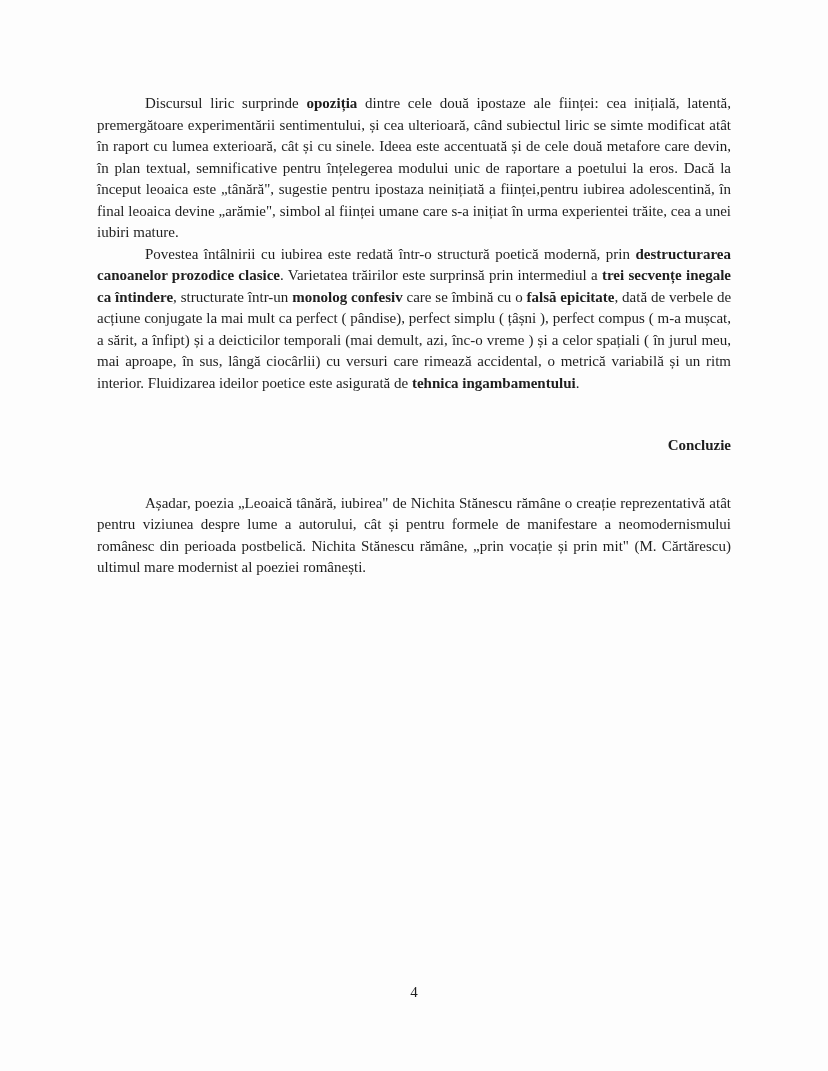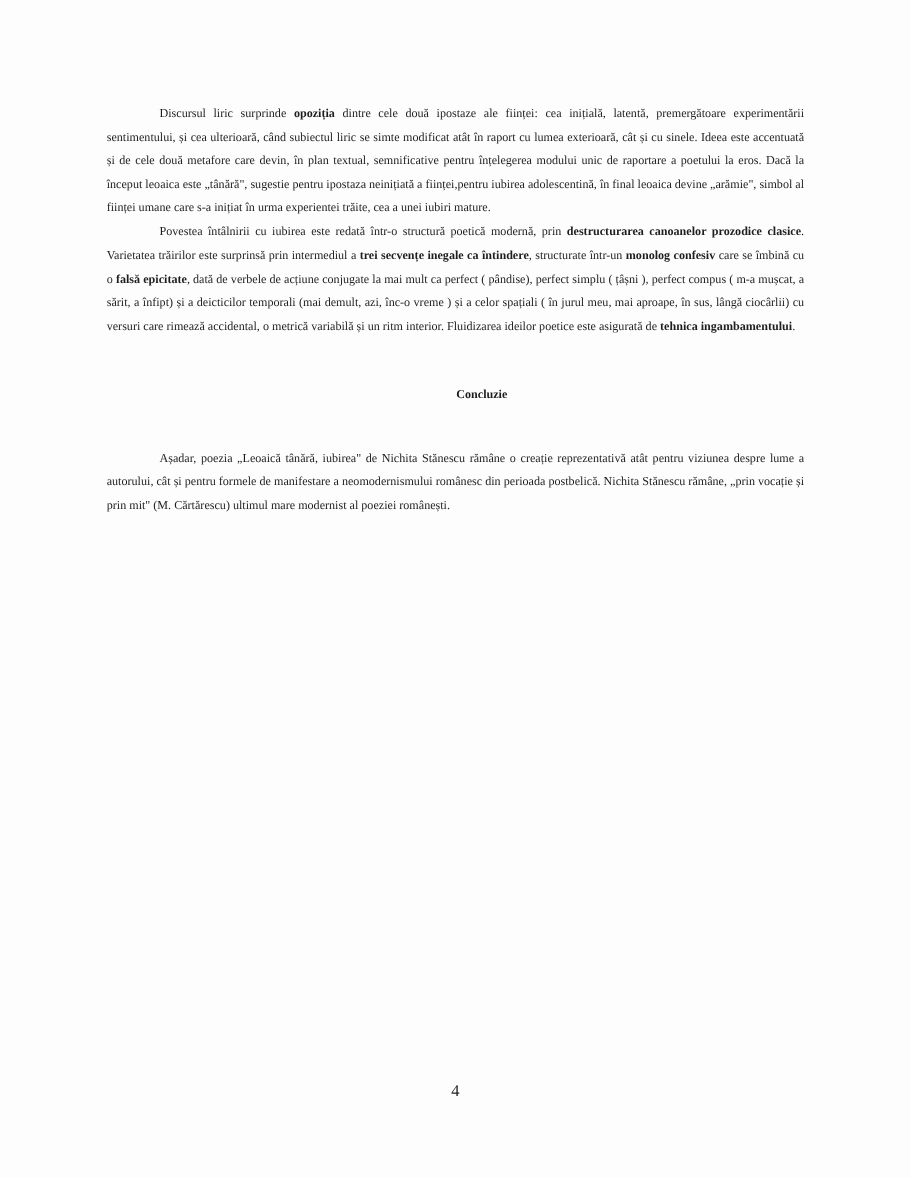--- a/index.html
+++ b/index.html
@@ -13,28 +13,28 @@
     font-family: "Liberation Serif", "DejaVu Serif", serif;
     overflow: hidden;
   }
   .page {
     position: absolute;
     inset: 0;
     padding: 93px 97px 0 97px;
   }
   .doc p {
     margin: 0;
-    font-size: 11px;
+    font-size: 15px;
     line-height: 21.5px;
     text-align: justify;
     text-indent: 48px;
   }
   .doc p.heading {
     margin: 41px 0 36px 0;
-    text-align: center;
+    text-align: right;
   }
   .b { font-weight: bold; }
   .i { }
   .page-number {
     position: absolute;
     left: 0;
     right: 0;
     top: 982px;
     text-align: center;
     font-size: 15px;

